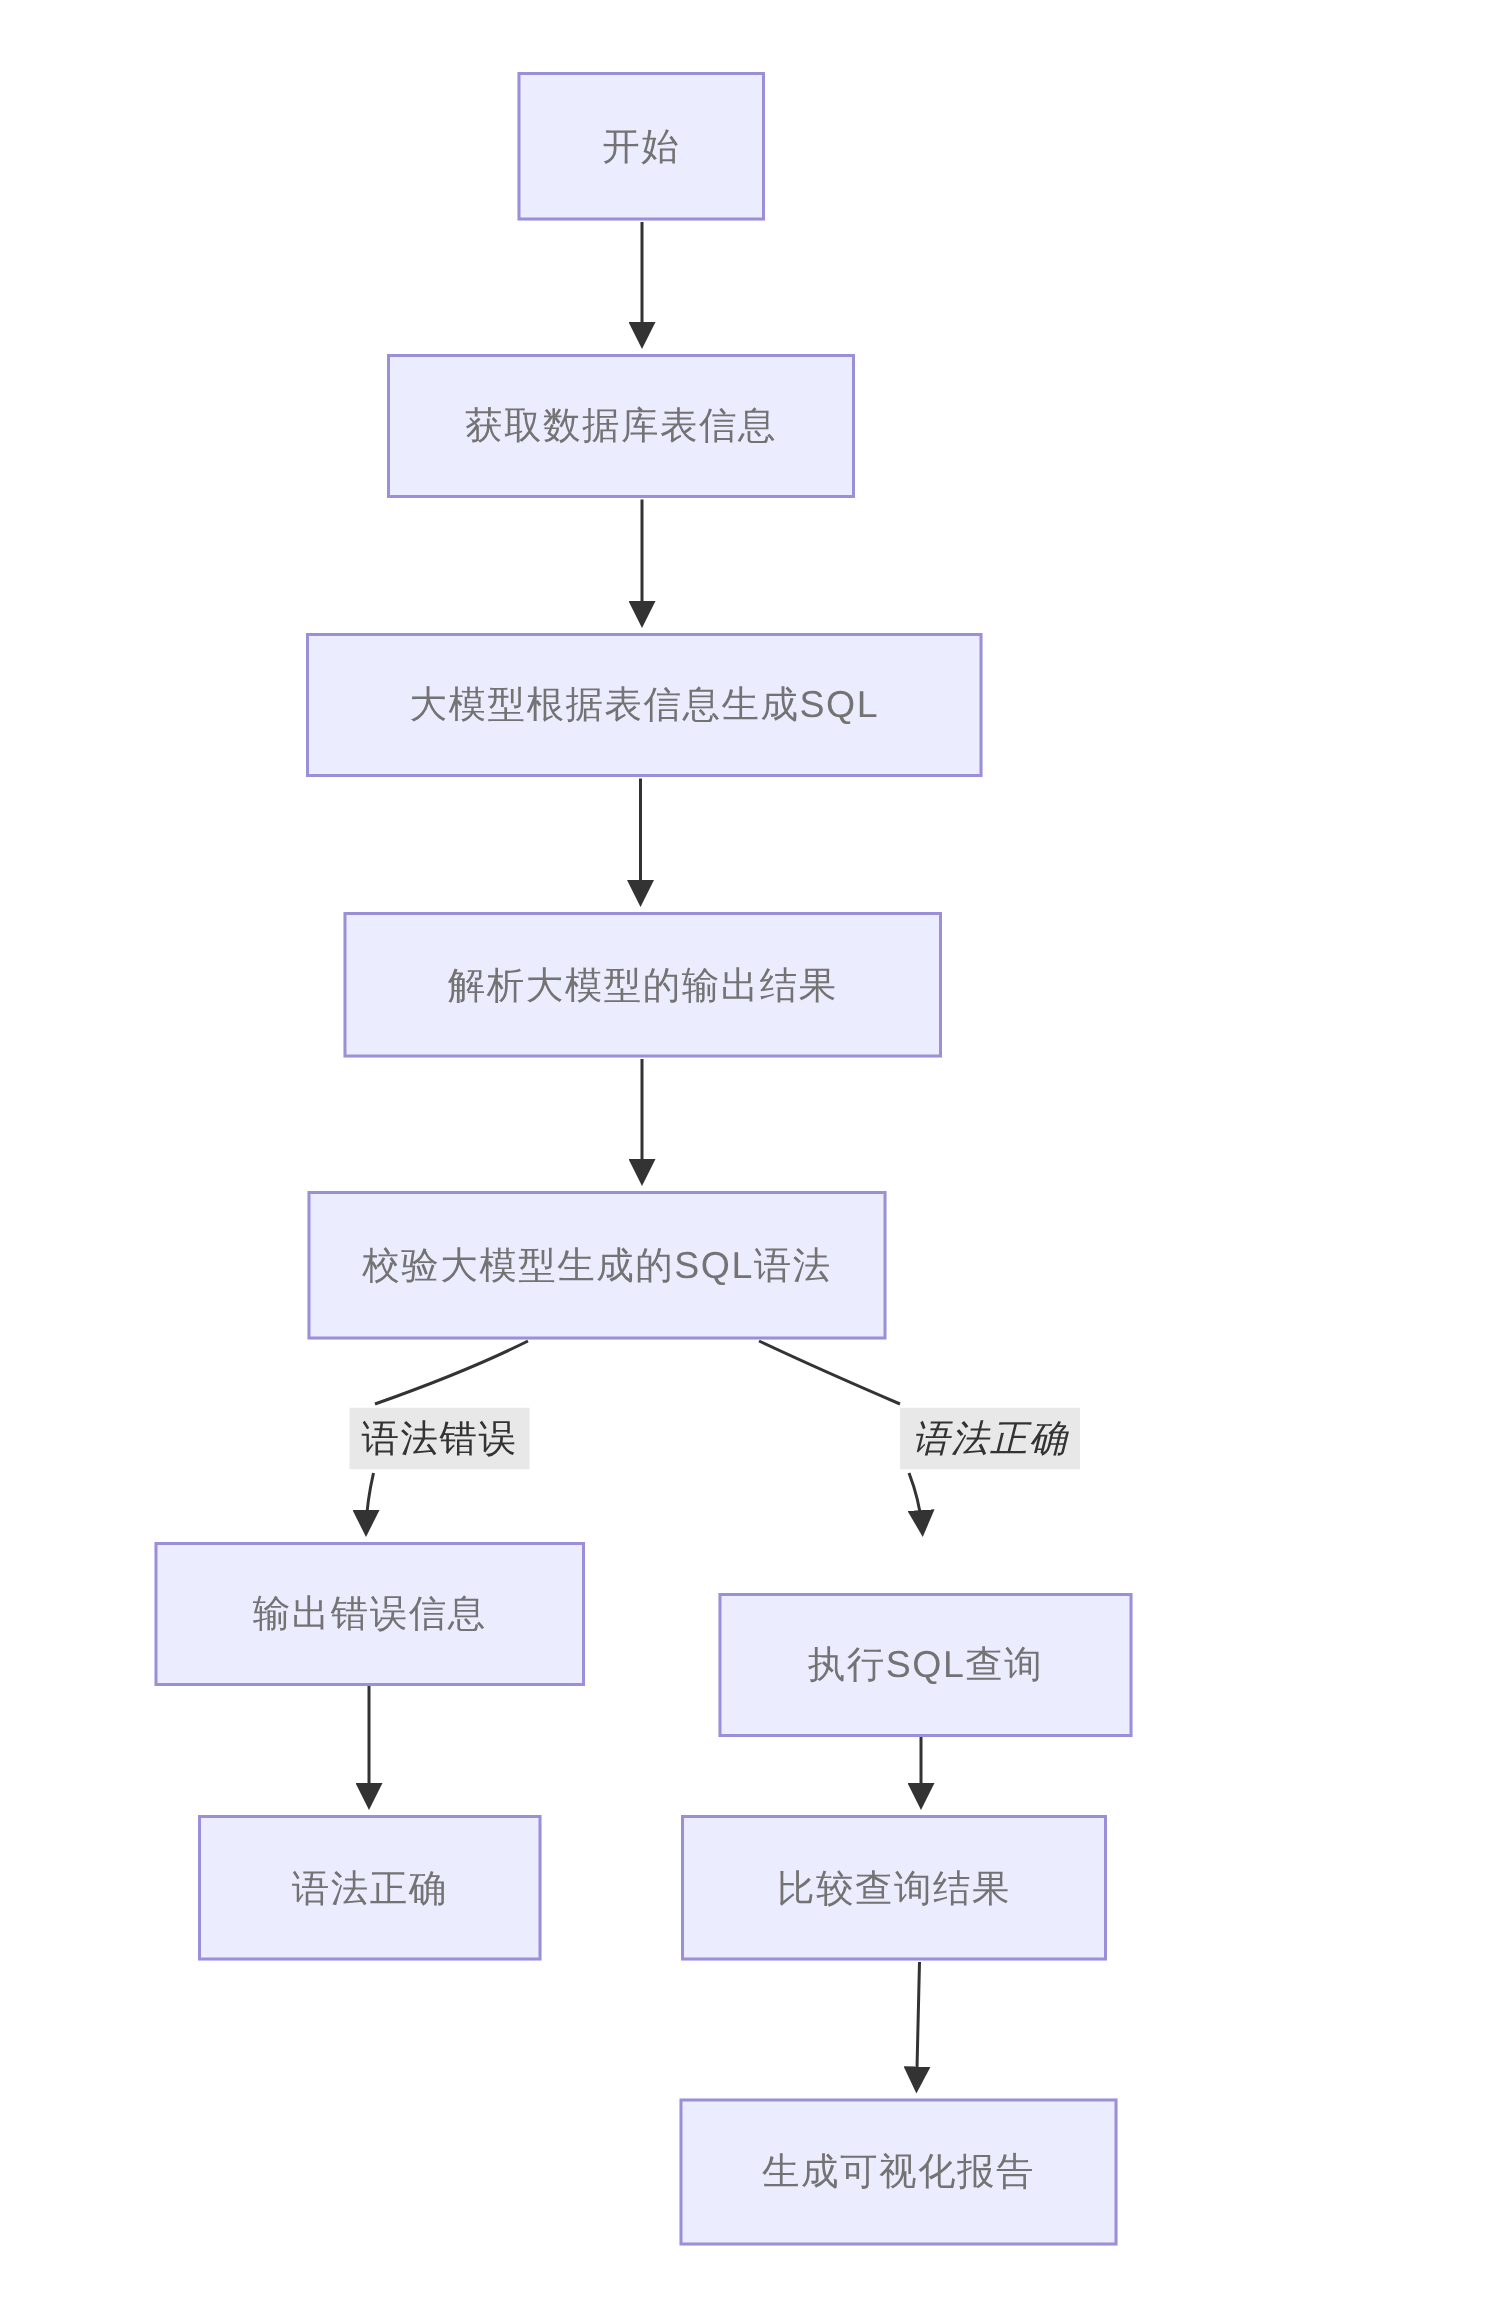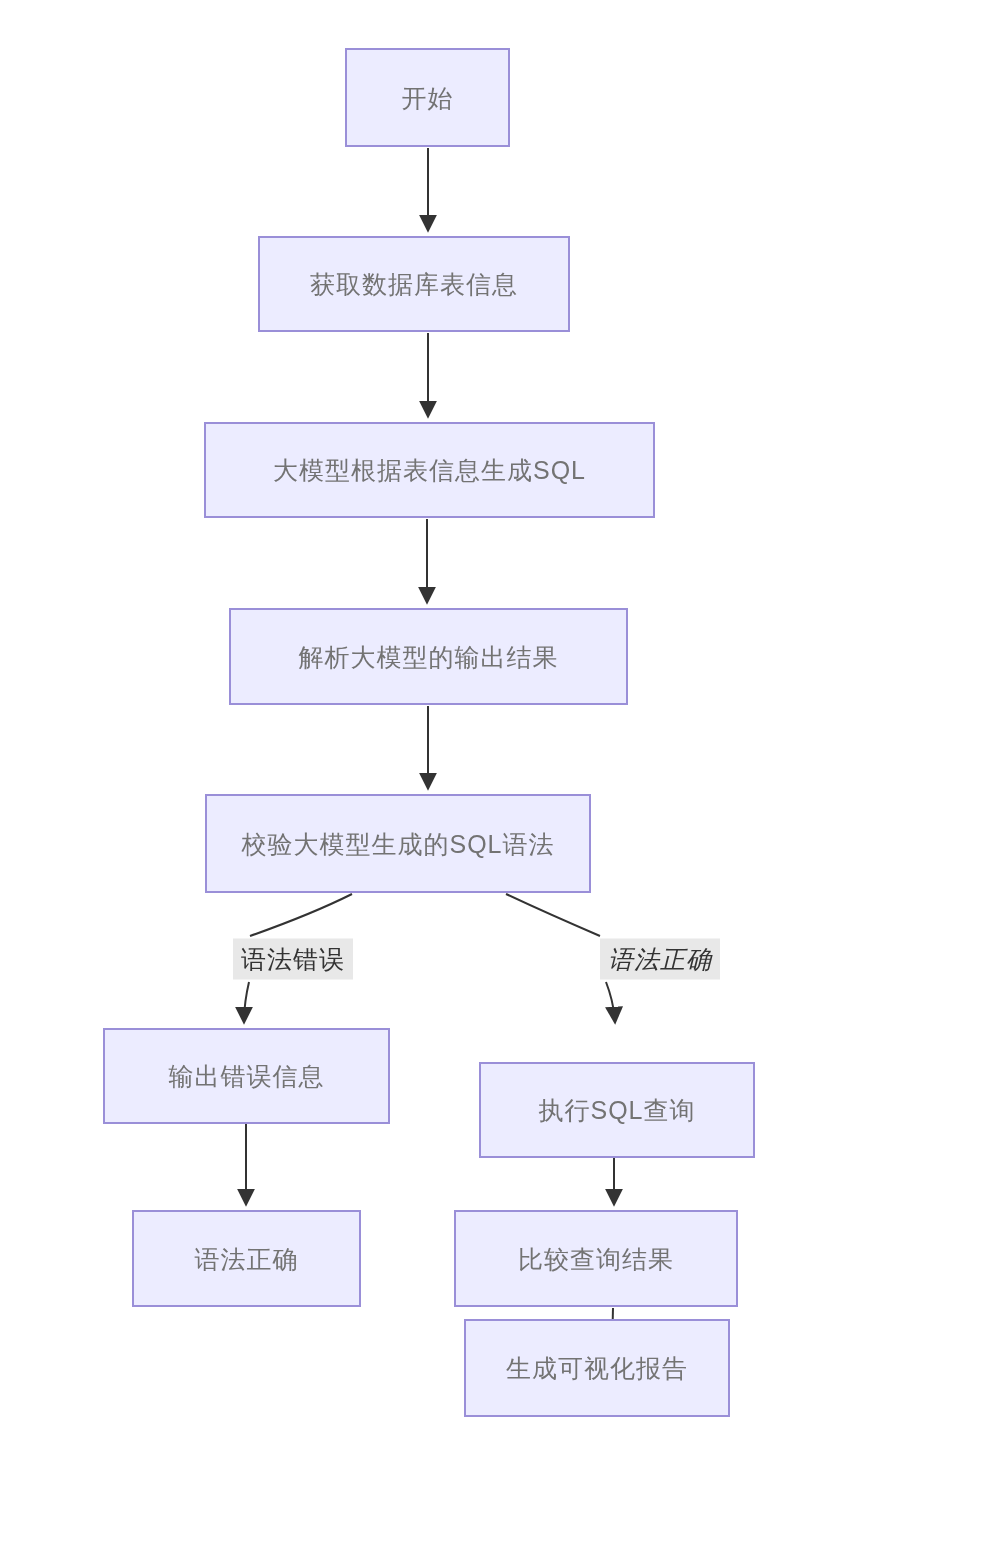--- a/index.html
+++ b/index.html
@@ -53,21 +53,21 @@
   
   #n-start    { left: 345px; top: 48px;   width: 165px; height: 99px; }
   #n-fetch    { left: 258px; top: 236px;  width: 312px; height: 96px; }
   #n-generate { left: 204px; top: 422px;  width: 451px; height: 96px; }
   #n-parse    { left: 229px; top: 608px;  width: 399px; height: 97px; }
   #n-validate { left: 205px; top: 794px;  width: 386px; height: 99px; }
   #n-error    { left: 103px; top: 1028px; width: 287px; height: 96px; }
   #n-exec     { left: 479px; top: 1062px; width: 276px; height: 96px; }
   #n-end      { left: 132px; top: 1210px; width: 229px; height: 97px; }
   #n-compare  { left: 454px; top: 1210px; width: 284px; height: 97px; }
-  #n-report   { left: 453px; top: 1319px; width: 266px; height: 98px; margin-left: 11px; }
+  #n-report   { left: 453px; top: 1399px; width: 292px; height: 98px; }
   #lbl-error   { left: 246px; top: 959px; }
   #lbl-correct { left: 613px; top: 959px; font-style: italic; }
 </style>
 </head>
 <body>
 
 <div id="canvas">
 
   <svg id="edges" viewBox="0 0 1002 1544" xmlns="http://www.w3.org/2000/svg">
     <defs>

